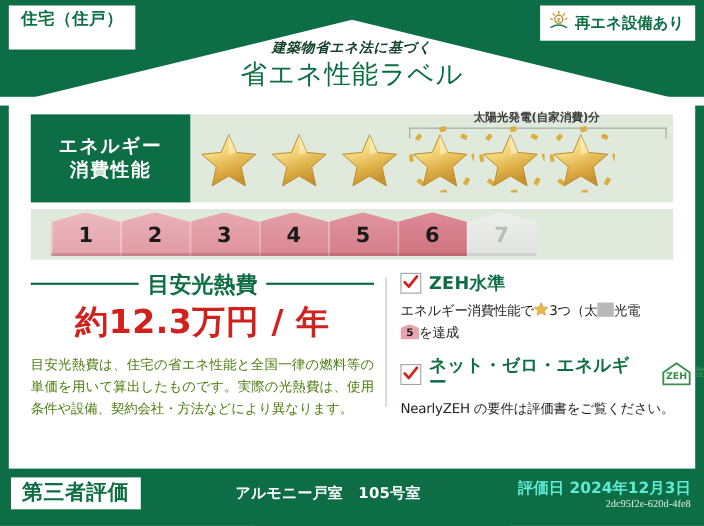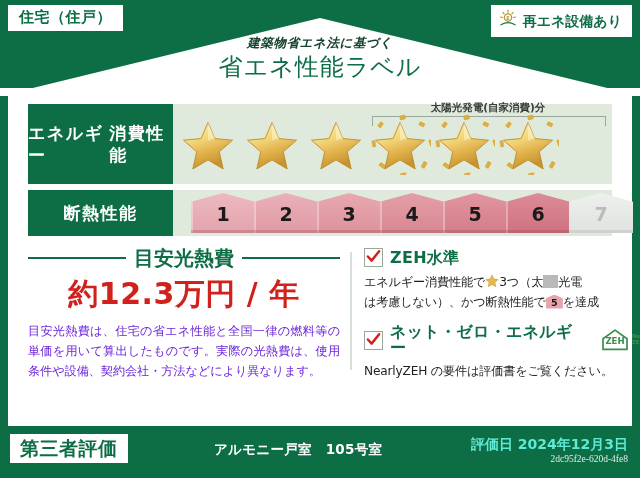--- a/index.html
+++ b/index.html
@@ -14,21 +14,21 @@
   
   .header{position:absolute;left:0;top:0;width:640px;height:96px;overflow:hidden;}
   .roof{
     position:absolute;left:0;top:18px;width:640px;height:78px;
     background:#ffffff;
     clip-path:polygon(0% 100%, 50% 0%, 100% 100%);
   }
   .roof-fill{position:absolute;left:0;top:88px;width:640px;height:14px;background:#fff;}
   .tag-type{
     position:absolute;left:8px;top:5px;
-    background:#ffffff;padding:5px 11px 6px 11px;
+    background:#ffffff;padding:5px 11px 20px 11px;
     color:#0d6e46;font-weight:bold;font-size:15px;letter-spacing:.5px;
     line-height:1;white-space:nowrap;
   }
   .tag-renew{
     position:absolute;right:8px;top:5px;
     background:#ffffff;padding:4px 10px 4px 7px;
     display:flex;align-items:center;gap:5px;white-space:nowrap;
   }
   .tag-renew .txt{color:#0d6e46;font-weight:bold;font-size:14px;line-height:1;}
   .title-wrap{position:absolute;left:0;top:36px;width:640px;text-align:center;}
@@ -42,21 +42,21 @@
   }
 
   
   .perf{position:absolute;left:20px;top:14px;width:584px;}
   .row{position:relative;display:flex;align-items:stretch;}
   .row-energy{height:80px;background:#dfeadd;margin-bottom:6px;}
   .row-insu{height:46px;background:#dfeadd;}
   .rowlabel{
     width:145px;flex:none;background:#11percent;
     background:#0d6e46;color:#fff;font-weight:bold;
-    display:flex;flex-direction:row;align-items:center;justify-content:center;
+    display:flex;flex-direction:column;align-items:center;justify-content:center;
     font-size:17px;letter-spacing:1.5px;line-height:1.3;
   }
   .row-insu .rowlabel{font-size:17px;}
   .rowbody{flex:1;position:relative;}
 
   
   .stars{position:absolute;left:4px;top:0;right:0;bottom:0;display:flex;align-items:center;}
   .star-slot{position:relative;width:62px;height:62px;flex:none;margin-right:2px;}
   .star{position:absolute;left:5px;top:8px;width:52px;height:50px;}
   .sparkles{position:absolute;left:0;top:0;width:62px;height:62px;}
@@ -94,21 +94,21 @@
   
   .lcol{position:absolute;left:0;top:0;width:312px;}
   .cost-head{display:flex;align-items:center;gap:8px;justify-content:center;}
   .cost-head .hr{flex:1;height:2px;background:#0d6e46;}
   .cost-head .t{color:#0d6e46;font-weight:bold;font-size:20px;line-height:1;white-space:nowrap;}
   .cost-val{
     text-align:center;color:#d0211c;font-weight:bold;
     font-size:30px;line-height:1.1;margin-top:9px;letter-spacing:.5px;
   }
   .cost-note{
-    margin-top:12px;color:#6d28d9;font-size:12.2px;line-height:1.62;
+    margin-top:12px;color:#4d7c0f;font-size:12.2px;line-height:1.62;
     text-align:justify;letter-spacing:-.1px;
   }
 
   
   .rcol{position:absolute;left:336px;top:0;width:288px;}
   .zblock{margin-bottom:12px;}
   .zhead{display:flex;align-items:center;gap:7px;}
   .chk{
     width:17px;height:17px;flex:none;border:1.5px solid #9aa79a;background:#fff;
     position:relative;
@@ -314,23 +314,20 @@
                   </defs>
                   <path d="M26 1.5 L33 17.6 L50.5 19.2 L37.3 30.8 L41.2 48 L26 38.9 L10.8 48 L14.7 30.8 L1.5 19.2 L19 17.6 Z" fill="url(#sg5)" stroke="#bd8a26" stroke-width="0.9" stroke-linejoin="round"></path>
                   <path d="M26 1.5 L33 17.6 L26 19.6 Z" fill="#fff6cf" opacity="0.55"></path>
                 </svg>
               </div>
             </div>
         </div>
       </div>
 
       <div class="row row-insu">
-        <div class="rowlabel">
-          <span>断熱性能</span>
-        </div>
         <div class="rowbody">
           <div class="grades" id="grades-container">
               <div class="grade">
                 <span class="shape" style="background: linear-gradient(rgb(237, 185, 191) 0%, rgb(227, 163, 172) 100%); box-shadow: rgba(150, 70, 85, 0.3) 0px -3px 0px inset, rgba(255, 255, 255, 0.35) 2px 0px 0px inset;"></span>
                 <span class="num">1</span>
               </div>
               <div class="grade">
                 <span class="shape" style="background: linear-gradient(rgb(234, 177, 184) 0%, rgb(224, 154, 164) 100%); box-shadow: rgba(150, 70, 85, 0.3) 0px -3px 0px inset, rgba(255, 255, 255, 0.35) 2px 0px 0px inset;"></span>
                 <span class="num">2</span>
               </div>
@@ -379,21 +376,21 @@
             <span class="chk">
               <svg width="15" height="15" viewBox="0 0 16 16">
                 <path d="M2 8 L6 12.4 L14 2.4" fill="none" stroke="#d0211c" stroke-width="2.6" stroke-linecap="round" stroke-linejoin="round"></path>
               </svg>
             </span>
             <span class="zttl">ZEH水準</span>
           </div>
           <div class="zbody">
             <span>エネルギー消費性能で</span><span class="inline-star"><svg width="14" height="14" viewBox="0 0 24 24">
                   <path d="M12 1.8 L15.1 8.6 L22.5 9.4 L17 14.4 L18.5 21.7 L12 18 L5.5 21.7 L7 14.4 L1.5 9.4 L8.9 8.6 Z" fill="#e8b84b" stroke="#c79a2c" stroke-width="1"></path>
-                </svg></span><span>3つ（太</span><span class="redact"></span><span>光電</span><br><span>は考慮しない）、かつ断熱性能で</span><span class="mini-house"><span class="s"></span><span class="n">5</span></span><span>を達成</span>
+                </svg></span><span>3つ（太</span><span class="redact"></span><span>光電</span><br><span class="mini-house"><span class="s"></span><span class="n">5</span></span><span>を達成</span>
           </div>
         </div>
 
         <div class="zblock">
           <div class="zhead">
             <span class="chk">
               <svg width="15" height="15" viewBox="0 0 16 16">
                 <path d="M2 8 L6 12.4 L14 2.4" fill="none" stroke="#d0211c" stroke-width="2.6" stroke-linecap="round" stroke-linejoin="round"></path>
               </svg>
             </span>

